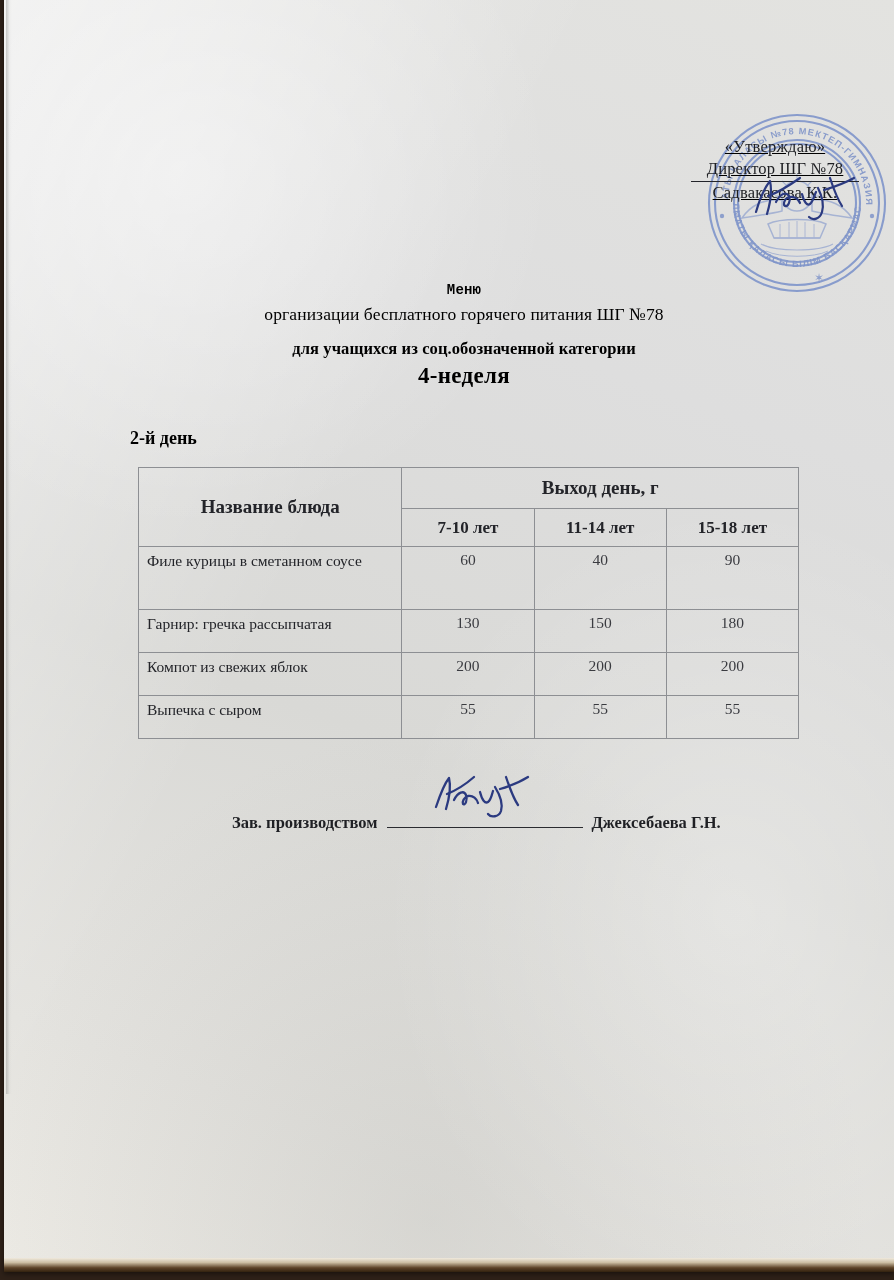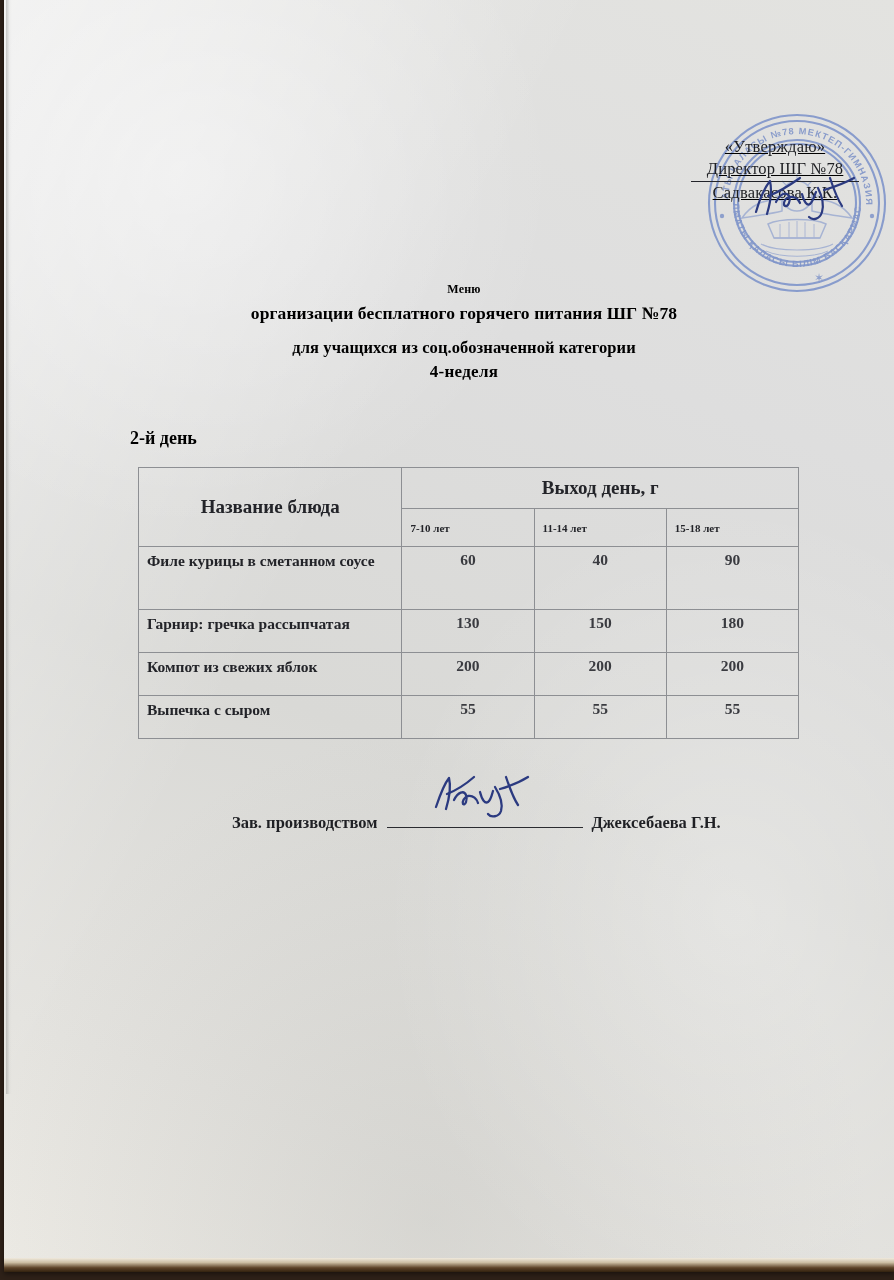--- a/index.html
+++ b/index.html
@@ -94,48 +94,48 @@
     position: absolute;
     left: 742px;
     top: 178px;
     width: 130px;
     height: 52px;
     z-index: 5;
   }
 
   
   #title { position: absolute; left: 130px; top: 288px; width: 660px; text-align: center; }
-  #title .t1 { font-size: 12px; font-weight: bold; letter-spacing: .2px; }
-  #title .t2 { font-size: 17.5px; font-weight: bold; margin-top: 6px; letter-spacing: .1px; }
+  #title .t1 { font-size: 14px; font-weight: bold; letter-spacing: .2px; font-family: Liberation Mono, monospace; }
+  #title .t2 { font-size: 17.5px; font-weight: normal; margin-top: 6px; letter-spacing: .1px; }
   #title .t3 { font-size: 16.5px; font-weight: bold; margin-top: 14px; letter-spacing: .1px; }
-  #title .t4 { font-size: 17px; font-weight: bold; margin-top: 4px; letter-spacing: .3px; }
+  #title .t4 { font-size: 23px; font-weight: bold; margin-top: 4px; letter-spacing: .3px; }
 
   
   #dayline { position: absolute; left: 126px; top: 434px; font-size: 18px; font-weight: bold; }
 
   
   #tbl {
     position: absolute;
     left: 134px;
     top: 473px;
     width: 661px;
     border-collapse: collapse;
     table-layout: fixed;
     color: #232429;
   }
   #tbl td, #tbl th {
     border: 1px solid #8d8f93;
     padding: 4px 8px;
-    font-weight: bold;
+    font-weight: normal;
     font-size: 15.5px;
     vertical-align: top;
     background: transparent;
   }
   #tbl .h-main  { font-size: 19px; font-weight: bold; height: 32px; vertical-align: middle; }
-  #tbl .h-sub   { font-size: 11px; font-weight: bold; text-align: left; height: 29px; vertical-align: middle; }
+  #tbl .h-sub   { font-size: 17px; font-weight: bold; text-align: center; height: 29px; vertical-align: middle; }
   #tbl .dish    { text-align: left; line-height: 1.35; }
   #tbl .num     { text-align: center; color: #3a3b40; }
   #tbl .r-tall td { height: 54px; }
   #tbl .r-std  td { height: 34px; }
   .c-dish { width: 263px; }
   .c-age  { width: 132px; }
 
   
   #footer { position: absolute; left: 228px; top: 819px; font-size: 16.5px; font-weight: bold; color: #1f2024; }
   #footer .lbl { display: inline-block; vertical-align: baseline; }

